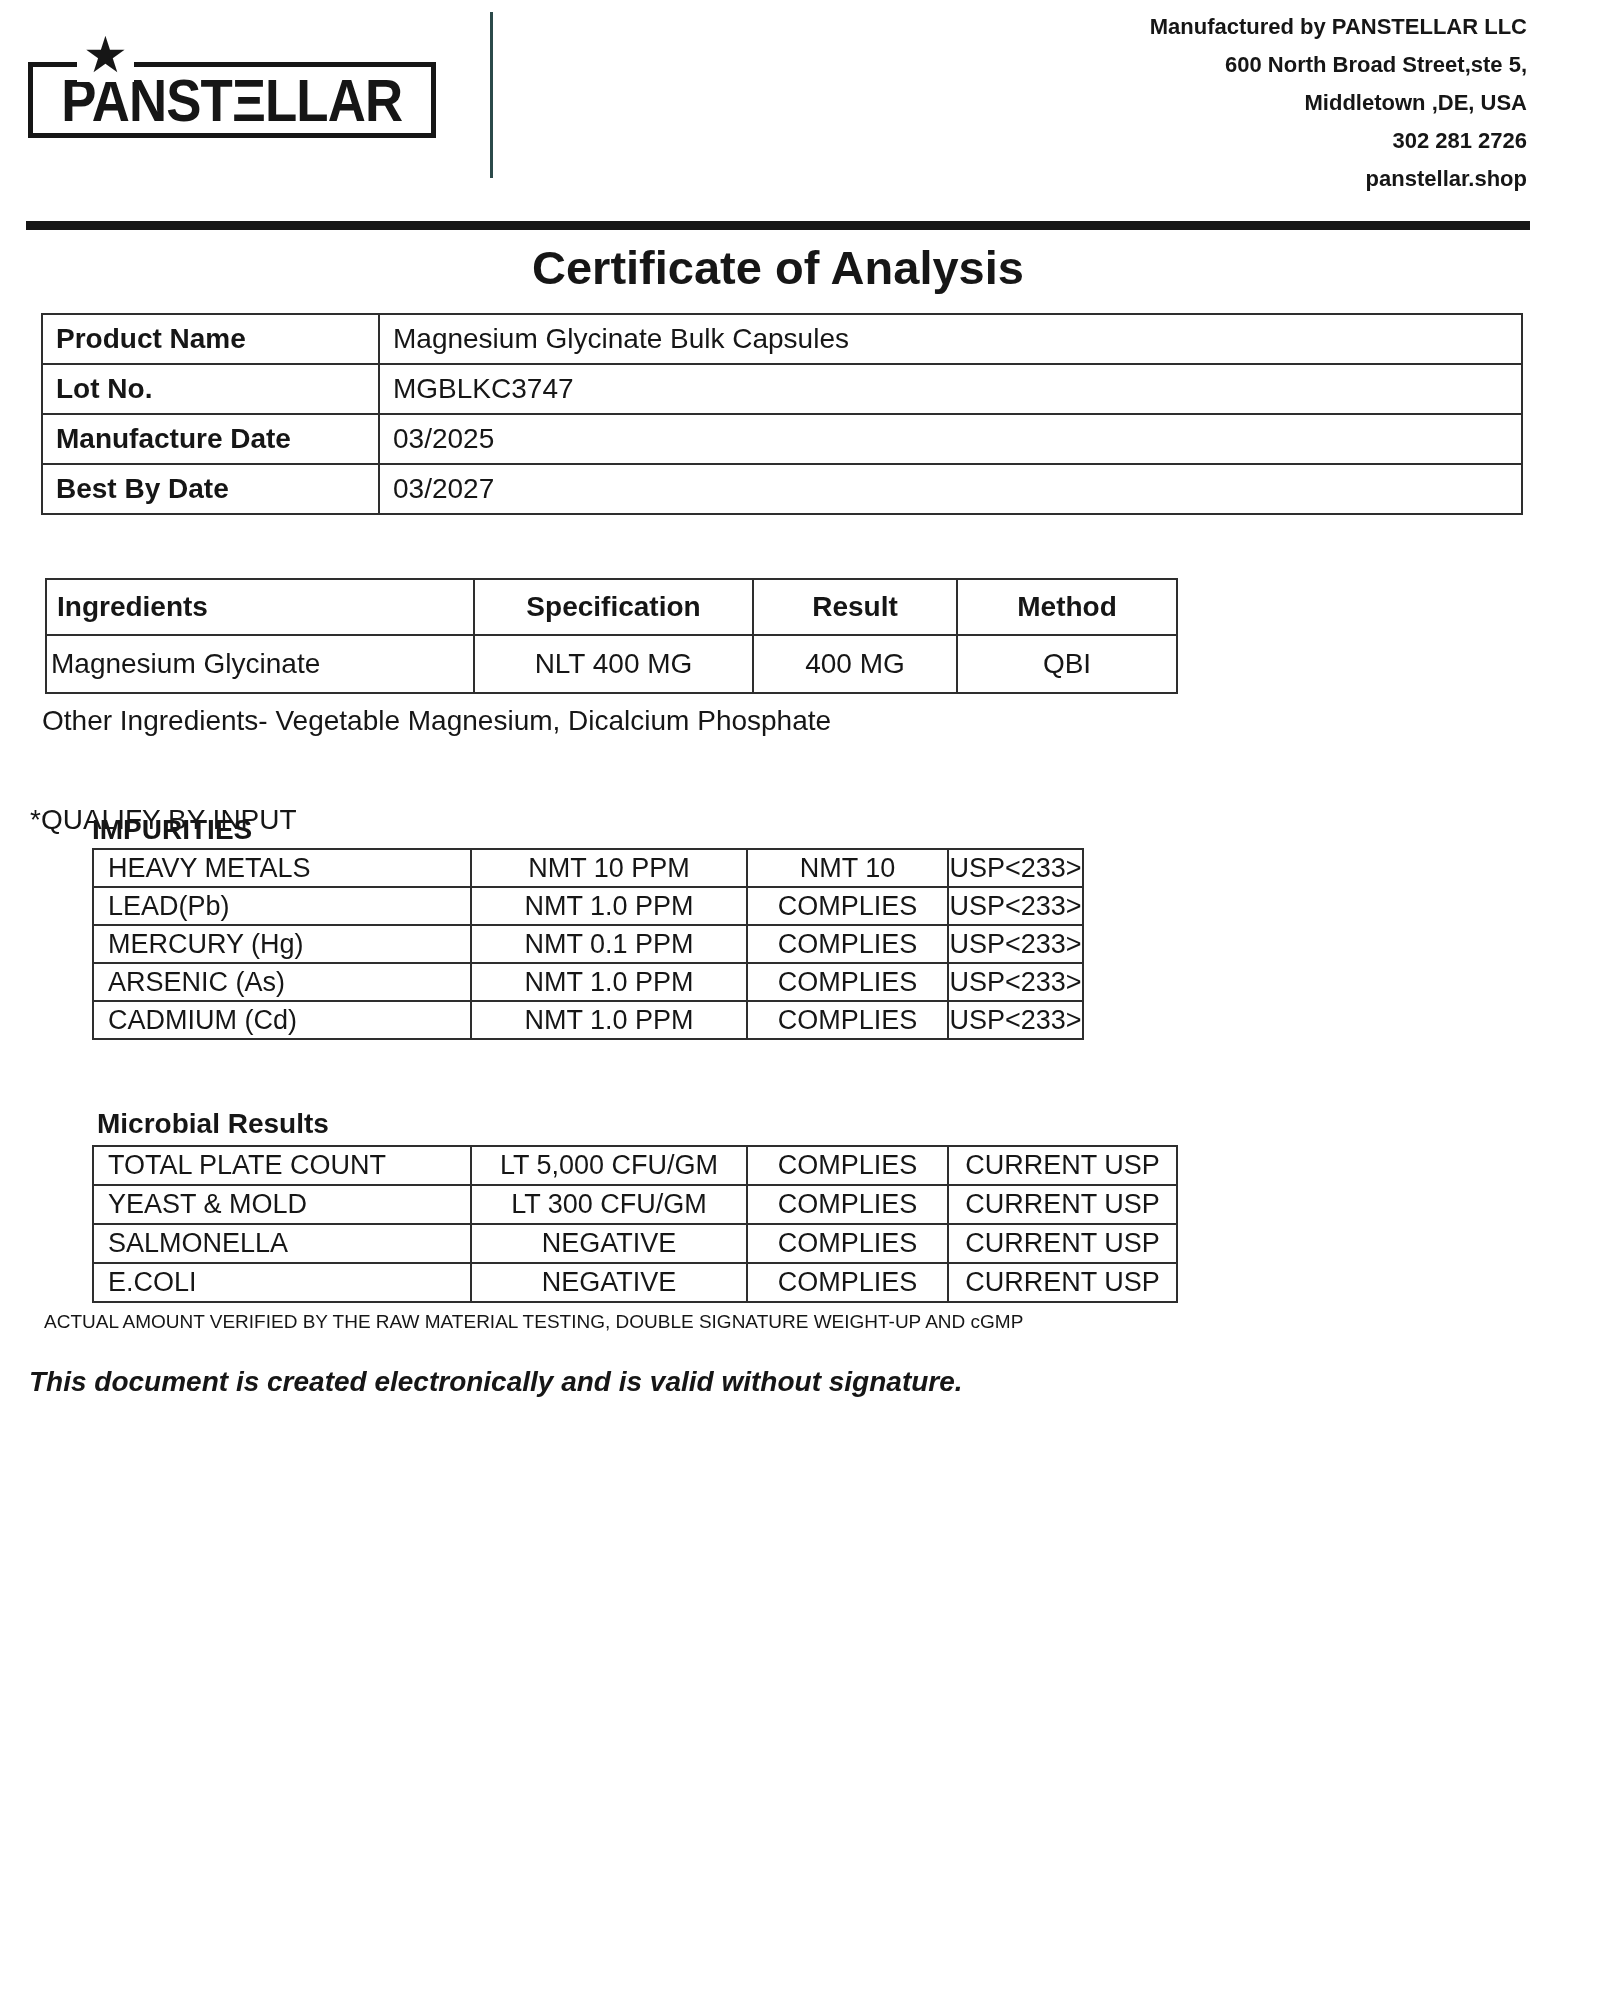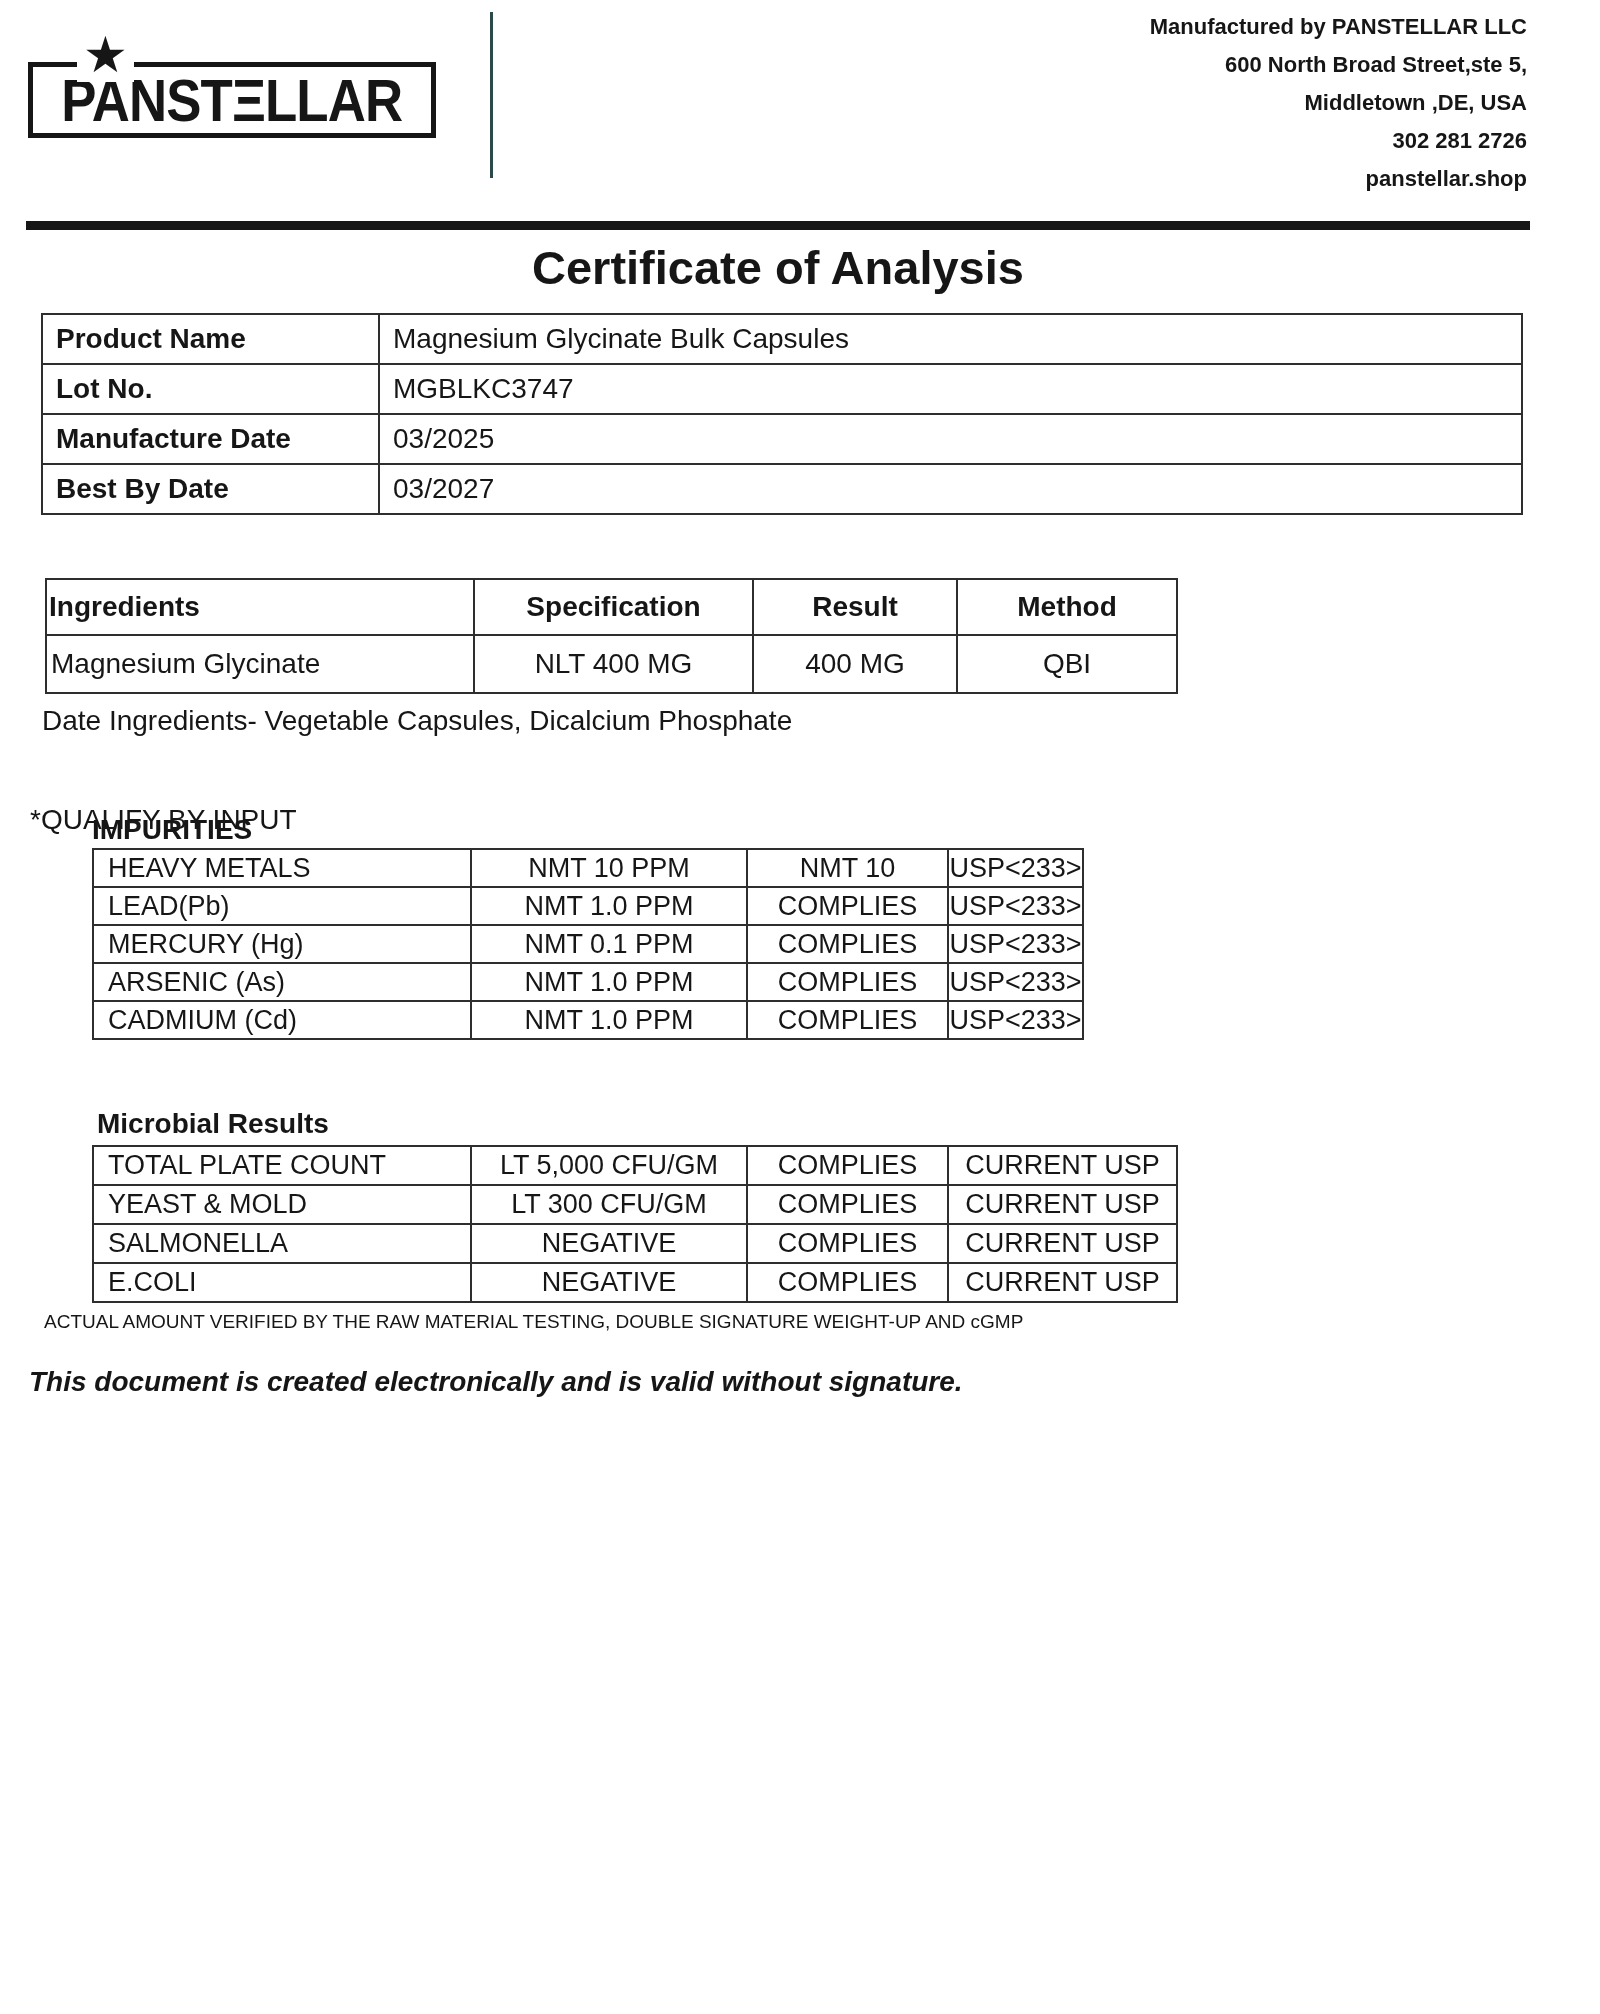--- a/index.html
+++ b/index.html
@@ -79,21 +79,21 @@
 
   
   .product-table { left: 41px; top: 313px; width: 1482px; font-size: 28px; }
   .product-table td { height: 50px; padding-left: 13px; text-align: left; }
   .product-table td.label { font-weight: bold; border-radius: 14px; }
 
   
   .ingredients-table { left: 45px; top: 578px; width: 1133px; font-size: 28px; }
   .ingredients-table th { height: 56px; font-weight: bold; }
   .ingredients-table td { height: 58px; }
-  .ingredients-table th.first { text-align: left; padding-left: 2px; }
+  .ingredients-table th.first { text-align: left; padding-left: 10px; }
   .ingredients-table td.first { text-align: left; padding-left: 4px; }
   .ingredients-table th, .ingredients-table td { text-align: center; }
   .ingredients-table th.first, .ingredients-table td.first { text-align: left; }
 
   
   .impurities-table { left: 92px; top: 848px; width: 992px; font-size: 27px; }
   .impurities-table td { height: 38px; text-align: center; }
   .microbial-table { left: 92px; top: 1145px; width: 1086px; font-size: 27px; }
   .microbial-table td { height: 39px; text-align: center; }
   .impurities-table td.first, .microbial-table td.first { text-align: left; padding-left: 14px; }
@@ -168,21 +168,21 @@
       </tr>
       <tr>
         <td class="first">Magnesium Glycinate</td>
         <td>NLT 400 MG</td>
         <td>400 MG</td>
         <td>QBI</td>
       </tr>
     </tbody>
   </table>
 
-  <div class="other-ingredients">Date Ingredients- Vegetable Capsules, Dicalcium Phosphate</div>
+  <div class="other-ingredients">Other Ingredients- Vegetable Magnesium, Dicalcium Phosphate</div>
   <div class="qualify-note">*QUALIFY BY INPUT</div>
 
   <div class="impurities-label">IMPURITIES</div>
   <table class="impurities-table">
     <colgroup>
         <col style="width:378px">
         <col style="width:276px">
         <col style="width:201px">
         <col>
       </colgroup>

